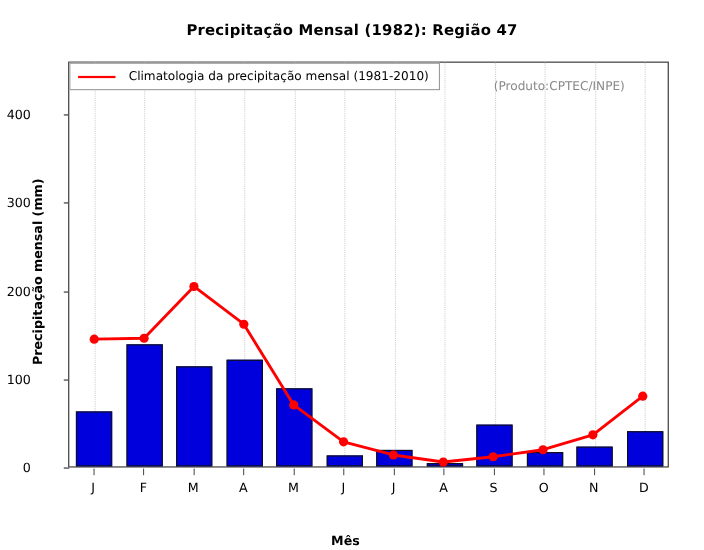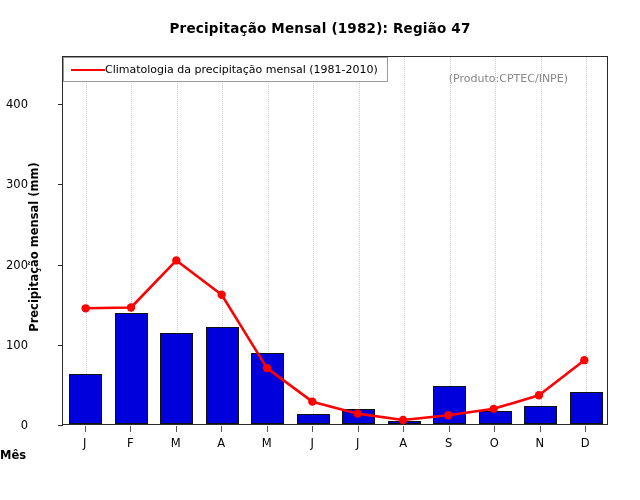--- a/index.html
+++ b/index.html
@@ -44,29 +44,29 @@
     transform:rotate(-90deg);transform-origin:center center;
   }
 
   
   .xtick-mark{position:absolute;top:426px;width:0;height:6px;border-left:1px solid #555;}
   .xtick-label{
     position:absolute;top:436px;width:40px;text-align:center;
     font-size:11.5px;color:#000;transform:translateX(-20px);
   }
   #xlabel{
-    position:absolute;left:0;top:448px;width:628px;text-align:left;
+    position:absolute;left:0;top:484px;width:628px;text-align:center;
     font-size:11.5px;font-weight:bold;color:#000;
   }
 
   
   #legend{
     position:absolute;left:63px;top:57px;
     border:1px solid #9a9a9a;background:#ffffff;
-    padding:5px 9px 5px 7px;display:flex;align-items:center;gap:0;
+    padding:5px 9px 5px 7px;display:flex;align-items:center;gap:12px;
   }
   #legend-swatch{display:block;width:34px;height:0;border-top:2px solid #ff0000;}
   #legend-text{font-size:11px;color:#000;white-space:nowrap;}
 
   
   #producer-note{
     position:absolute;right:72px;top:72px;
     font-size:11px;color:#888888;white-space:nowrap;
   }
 </style>

